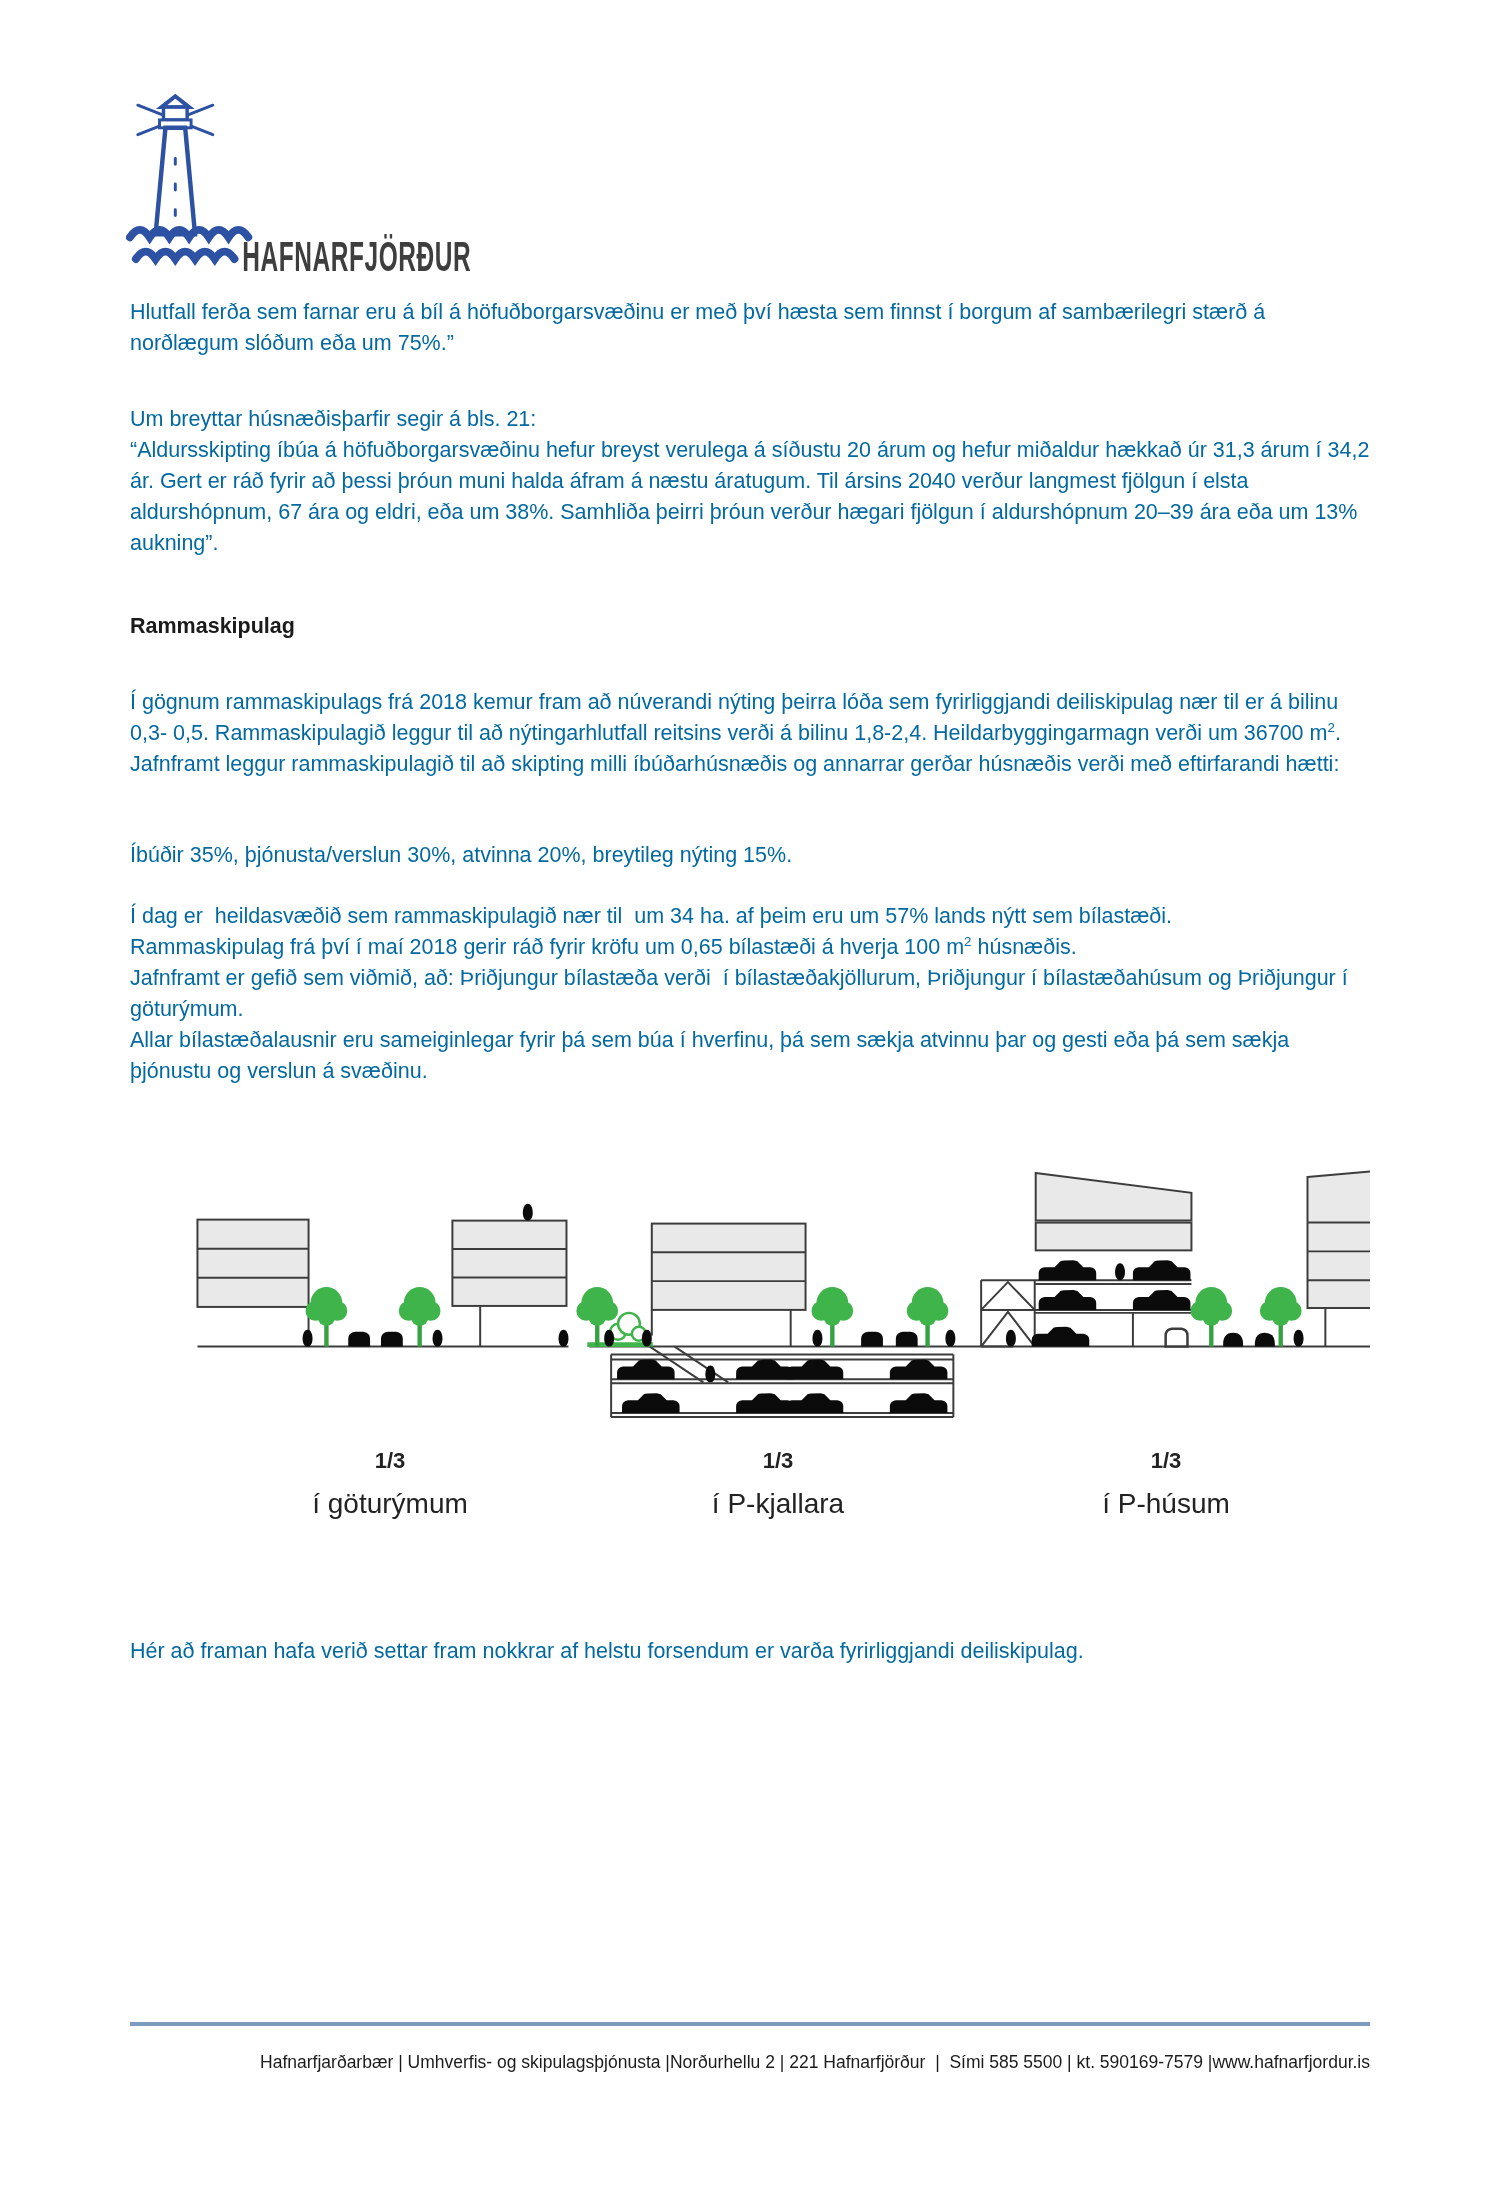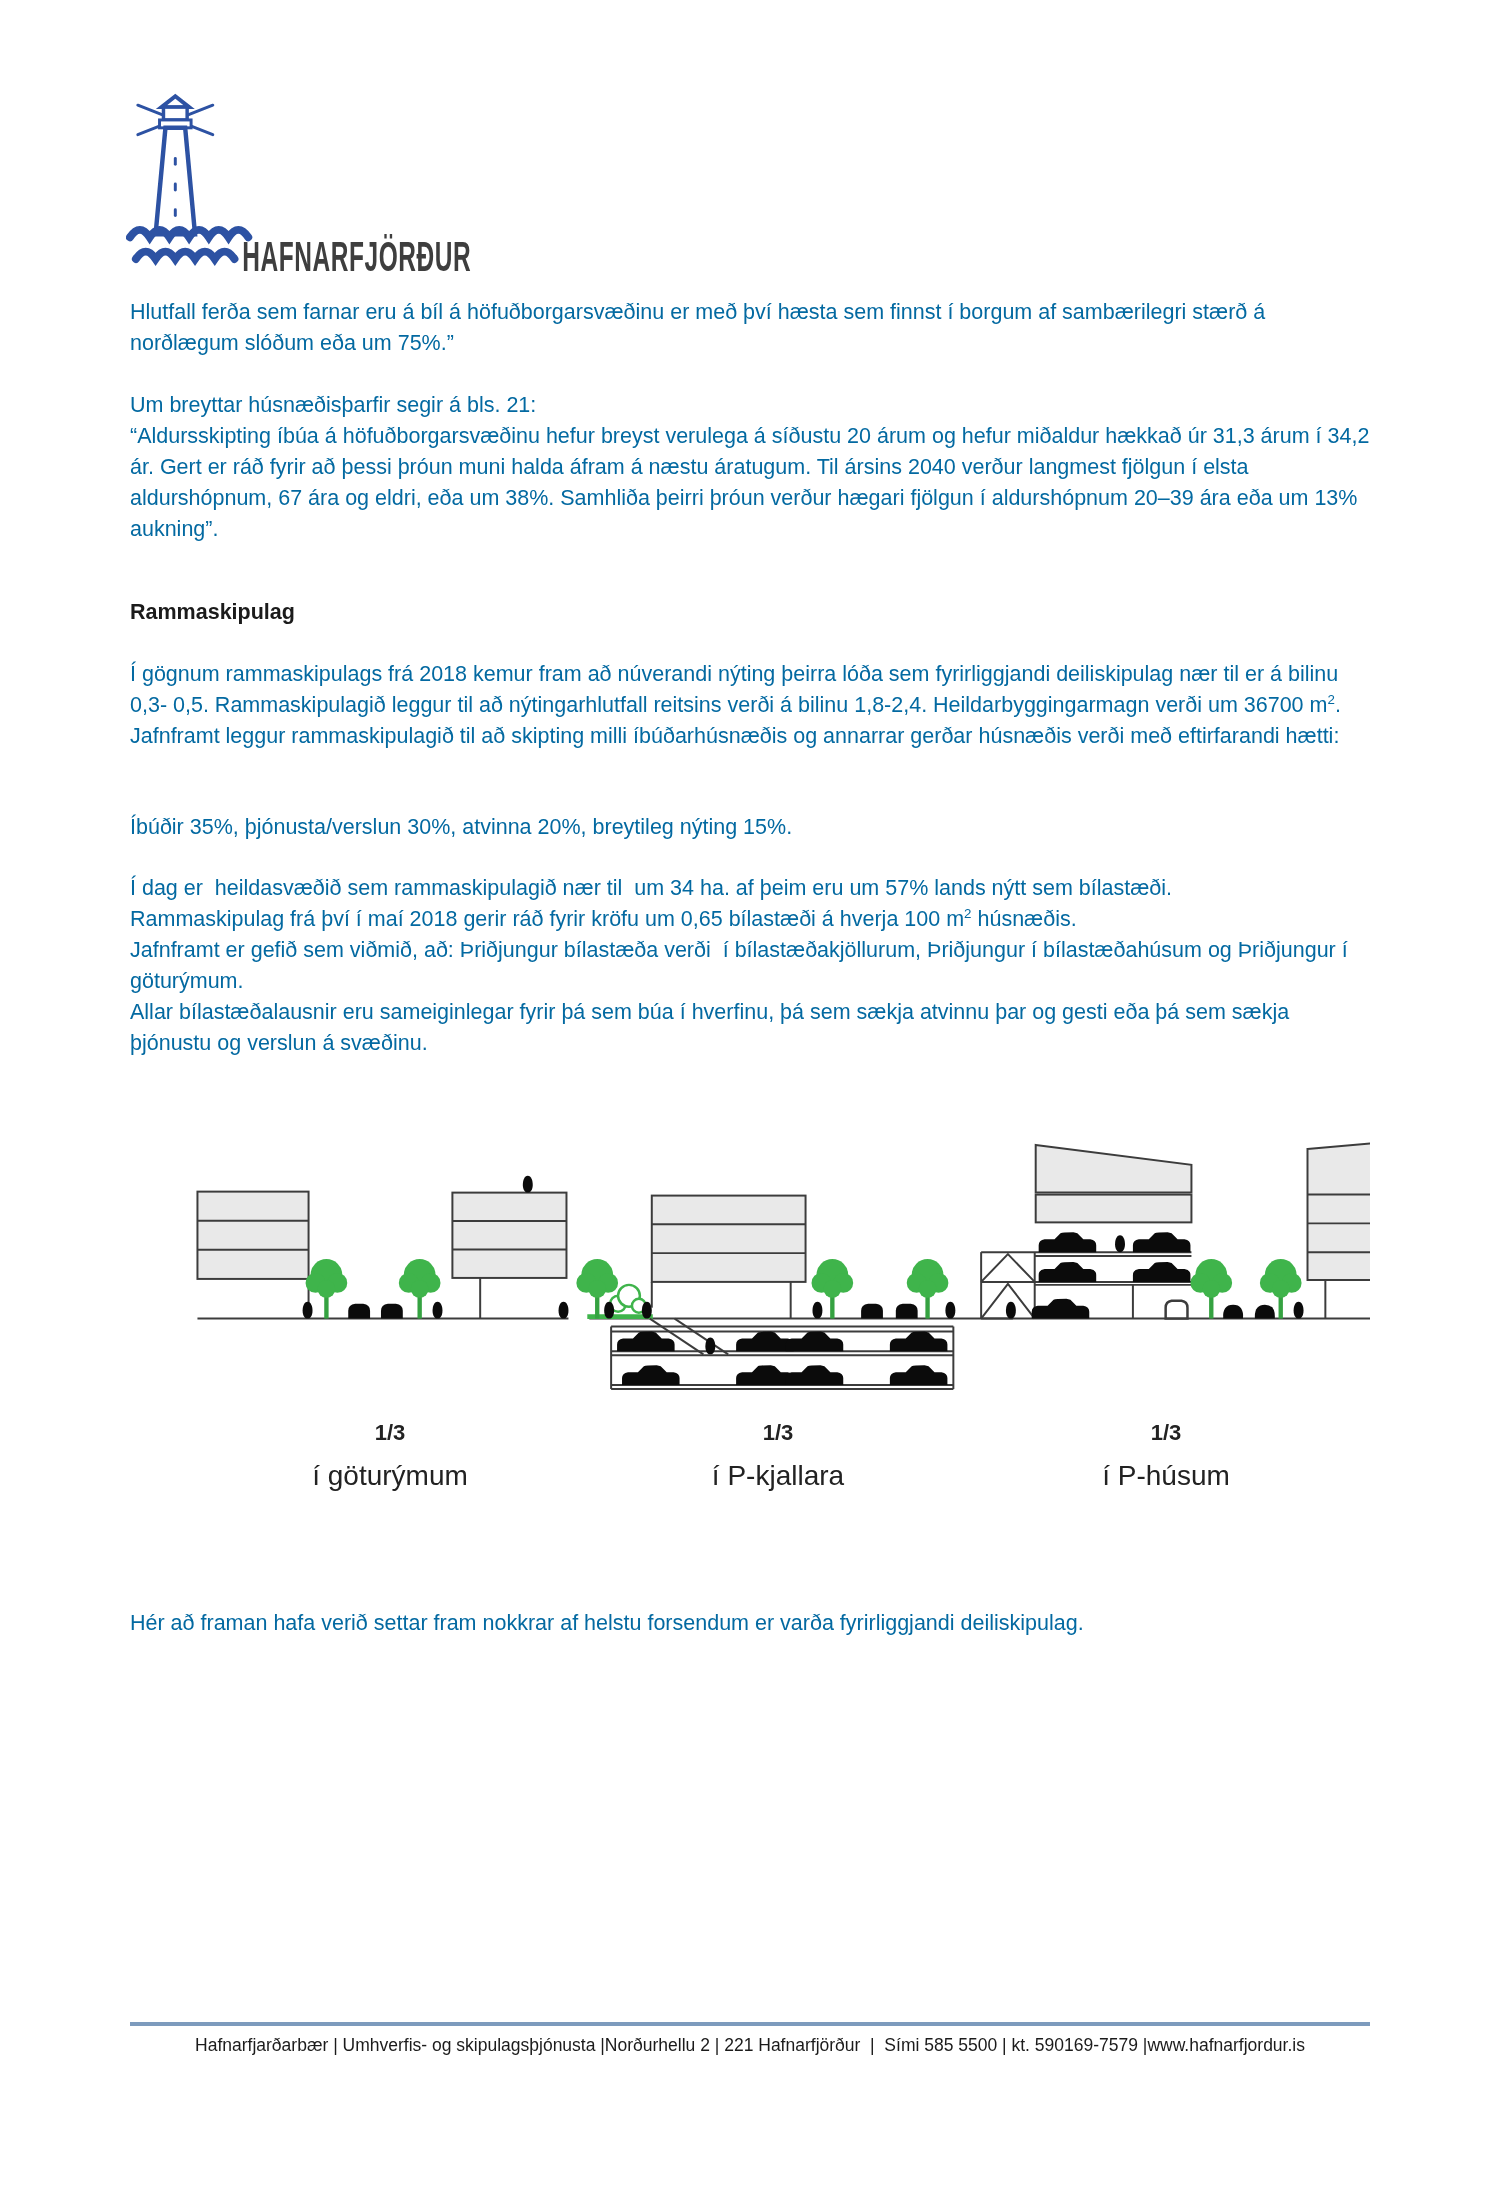--- a/index.html
+++ b/index.html
@@ -17,21 +17,21 @@
   .content { padding: 70px 130px 0 130px; }
   .logo-svg { display:block; margin-top: 20px; margin-left: -4px; }
   p.body {
     font-size: 21.5px;
     line-height: 31px;
     white-space: pre-wrap;
     color: #0369a1;
   }
   sup.sq { font-size: 0.62em; vertical-align: super; line-height: 0; }
   .mt-p1 { margin-top: 12px; }
-  .mt-blank { margin-top: 31px; }
+  .mt-blank { margin-top: 45px; }
   .heading {
     font-size: 21.5px; line-height: 31px; font-weight: 700; margin-top: 52px;
   }
   .mt-after-h { margin-top: 30px; }
   .mt-big { margin-top: 60px; }
   .mt-block { margin-top: 30px; }
   .figure-wrap { margin-top: 80px; }
   .diagram { display:block; }
   .ln { stroke:#3c3c3c; stroke-width:2; fill:none; }
   .bld { fill:#e9e9e9; stroke:#3c3c3c; stroke-width:2; }
@@ -45,22 +45,22 @@
   .cap-1 { left: 110px; top: 0; }
   .cap-2 { left: 498px; top: 0; }
   .cap-3 { left: 886px; top: 0; }
   .closing { margin-top: 90px; }
   .footer {
     position: absolute;
     left: 130px; top: 2022px; width: 1240px;
     border-top: 4px solid #7d9bbd;
   }
   .footer-text {
-    margin-top: 8px;
-    text-align: center;
+    margin-top: 25px;
+    text-align: right;
     font-size: 17.5px;
     line-height: 22px;
     color: #1b1b1b;
     white-space: pre-wrap;
   }
 </style>
 </head>
 <body>
 
 <div class="page">

